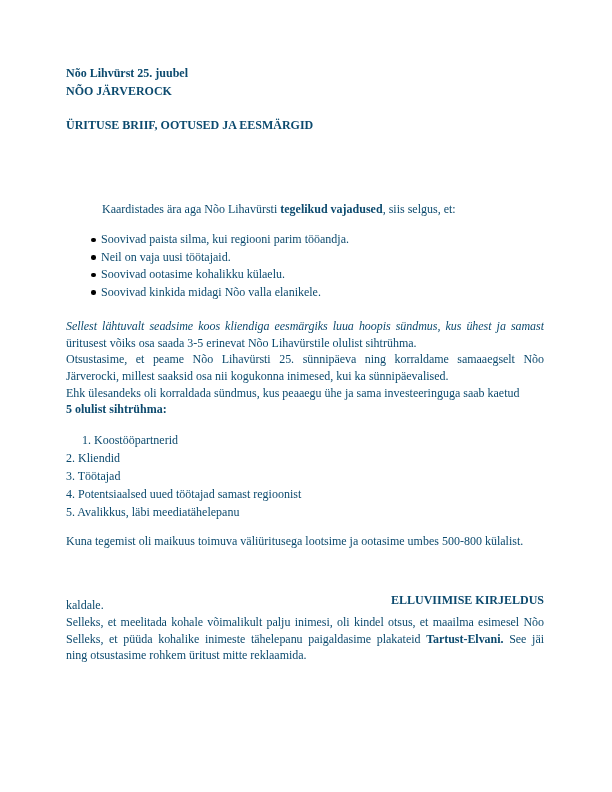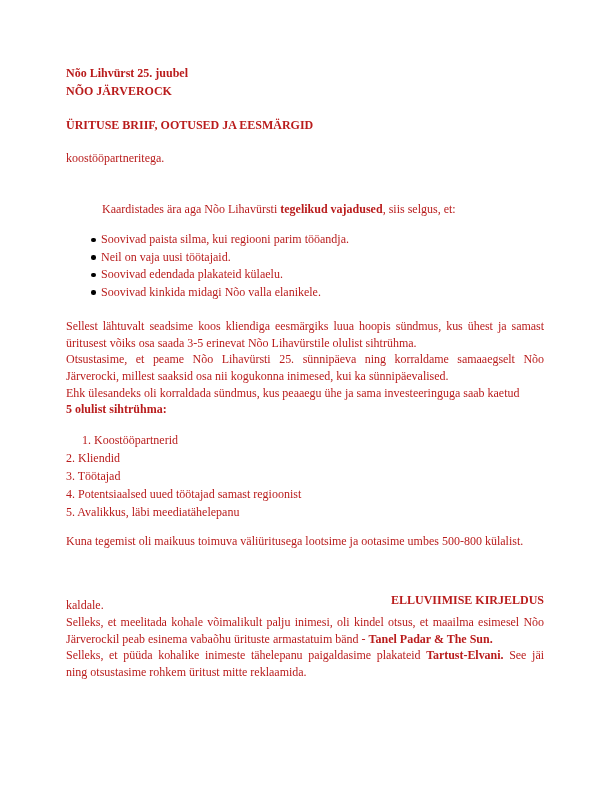--- a/index.html
+++ b/index.html
@@ -5,21 +5,21 @@
   html, body {
     margin: 0;
     padding: 0;
     background: #ffffff;
   }
   .page {
     position: relative;
     width: 612px;
     height: 792px;
     background: #ffffff;
-    color: #b91c1c;
+    color: #0c4a6e;
     font-family: "Liberation Serif", "DejaVu Serif", serif;
     font-size: 12px;
     overflow: hidden;
     border-radius: 8px;
   }
   .doc-content {
     position: absolute;
     left: 66px;
     top: 0;
     width: 478px;
@@ -62,33 +62,32 @@
 <div class="page">
   <div class="doc-content">
       <div class="block" style="top: 65px;">
         <div class="line" style="height: 17.5px; line-height: 17.5px;"><span class="b">Nõo Lihvürst 25. juubel</span></div>
         <div class="line" style="height: 17.5px; line-height: 17.5px;"><span class="b">NÕO JÄRVEROCK</span></div>
       </div>
       <div class="block" style="top: 117px;">
         <div class="line" style="height: 17px; line-height: 17px;"><span class="b">ÜRITUSE BRIIF, OOTUSED JA EESMÄRGID</span></div>
       </div>
       <div class="block" style="top: 150px;">
-        <div class="line" style="height: 17px; line-height: 17px;"><span>koostööpartneritega.</span></div>
       </div>
       <div class="block" style="top: 201px;">
         <div class="line" style="height: 17px; line-height: 17px; margin-left: 36px;"><span>Kaardistades ära aga Nõo Lihavürsti </span><span class="b">tegelikud vajadused</span><span>, siis selgus, et:</span></div>
       </div>
       <div class="block" style="top: 231px;">
         <div class="line bullet-line" style="height: 17.5px; line-height: 17.5px;"><span class="bullet-icon"></span><span>Soovivad paista silma, kui regiooni parim tööandja.</span></div>
         <div class="line bullet-line" style="height: 17.5px; line-height: 17.5px;"><span class="bullet-icon"></span><span>Neil on vaja uusi töötajaid.</span></div>
-        <div class="line bullet-line" style="height: 17.5px; line-height: 17.5px;"><span class="bullet-icon"></span><span>Soovivad edendada plakateid külaelu.</span></div>
+        <div class="line bullet-line" style="height: 17.5px; line-height: 17.5px;"><span class="bullet-icon"></span><span>Soovivad ootasime kohalikku külaelu.</span></div>
         <div class="line bullet-line" style="height: 17.5px; line-height: 17.5px;"><span class="bullet-icon"></span><span>Soovivad kinkida midagi Nõo valla elanikele.</span></div>
       </div>
       <div class="block" style="top: 318px;">
-        <div class="line j" style="height: 16.7px; line-height: 16.7px;"><span>Sellest lähtuvalt seadsime koos kliendiga eesmärgiks luua hoopis sündmus, kus ühest ja samast</span></div>
+        <div class="line j" style="height: 16.7px; line-height: 16.7px; font-style: italic;"><span>Sellest lähtuvalt seadsime koos kliendiga eesmärgiks luua hoopis sündmus, kus ühest ja samast</span></div>
         <div class="line" style="height: 16.7px; line-height: 16.7px;"><span>üritusest võiks osa saada 3-5 erinevat Nõo Lihavürstile olulist sihtrühma.</span></div>
         <div class="line j" style="height: 16.7px; line-height: 16.7px;"><span>Otsustasime, et peame Nõo Lihavürsti 25. sünnipäeva ning korraldame samaaegselt Nõo</span></div>
         <div class="line" style="height: 16.7px; line-height: 16.7px;"><span>Järverocki, millest saaksid osa nii kogukonna inimesed, kui ka sünnipäevalised.</span></div>
         <div class="line" style="height: 16.7px; line-height: 16.7px;"><span>Ehk ülesandeks oli korraldada sündmus, kus peaaegu ühe ja sama investeeringuga saab kaetud</span></div>
         <div class="line" style="height: 16.7px; line-height: 16.7px;"><span class="b">5 olulist sihtrühma:</span></div>
       </div>
       <div class="block" style="top: 431px;">
         <div class="line" style="height: 18px; line-height: 18px; margin-left: 16px;"><span>1. Koostööpartnerid</span></div>
         <div class="line" style="height: 18px; line-height: 18px;"><span>2. Kliendid</span></div>
         <div class="line" style="height: 18px; line-height: 18px;"><span>3. Töötajad</span></div>
@@ -97,18 +96,17 @@
       </div>
       <div class="block" style="top: 533px;">
         <div class="line" style="height: 17px; line-height: 17px;"><span>Kuna tegemist oli maikuus toimuva väliüritusega lootsime ja ootasime umbes 500-800 külalist.</span></div>
       </div>
       <div class="block" style="top: 592px; text-align: right;">
         <div class="line" style="height: 17px; line-height: 17px;"><span class="b">ELLUVIIMISE KIRJELDUS</span></div>
       </div>
       <div class="block" style="top: 597px;">
         <div class="line" style="height: 16.8px; line-height: 16.8px;"><span>kaldale.</span></div>
         <div class="line j" style="height: 16.8px; line-height: 16.8px;"><span>Selleks, et meelitada kohale võimalikult palju inimesi, oli kindel otsus, et maailma esimesel Nõo</span></div>
-        <div class="line" style="height: 16.8px; line-height: 16.8px;"><span>Järverockil peab esinema vabaõhu ürituste armastatuim bänd - </span><span class="b">Tanel Padar &amp; The Sun.</span></div>
         <div class="line j" style="height: 16.8px; line-height: 16.8px;"><span>Selleks, et püüda kohalike inimeste tähelepanu paigaldasime plakateid </span><span class="b">Tartust-Elvani.</span><span> See jäi</span></div>
         <div class="line" style="height: 16.8px; line-height: 16.8px;"><span>ning otsustasime rohkem üritust mitte reklaamida.</span></div>
       </div>
     </div>
 </div>
 
 </body></html>

